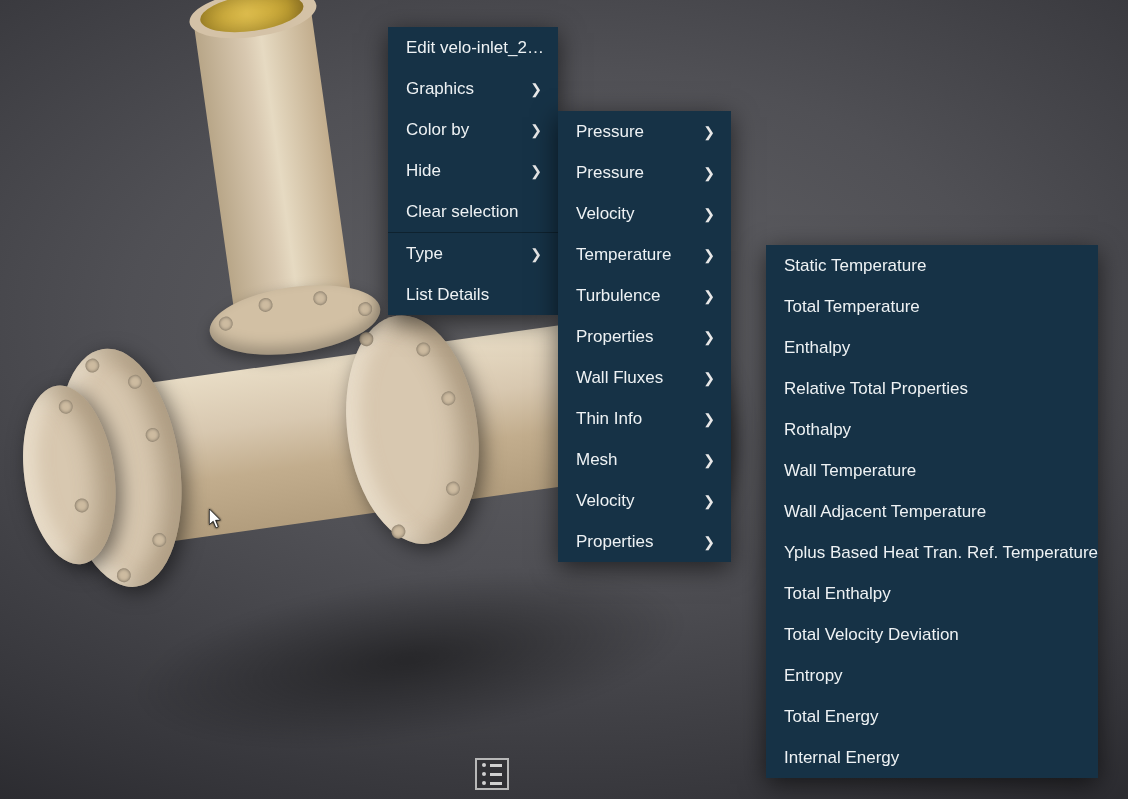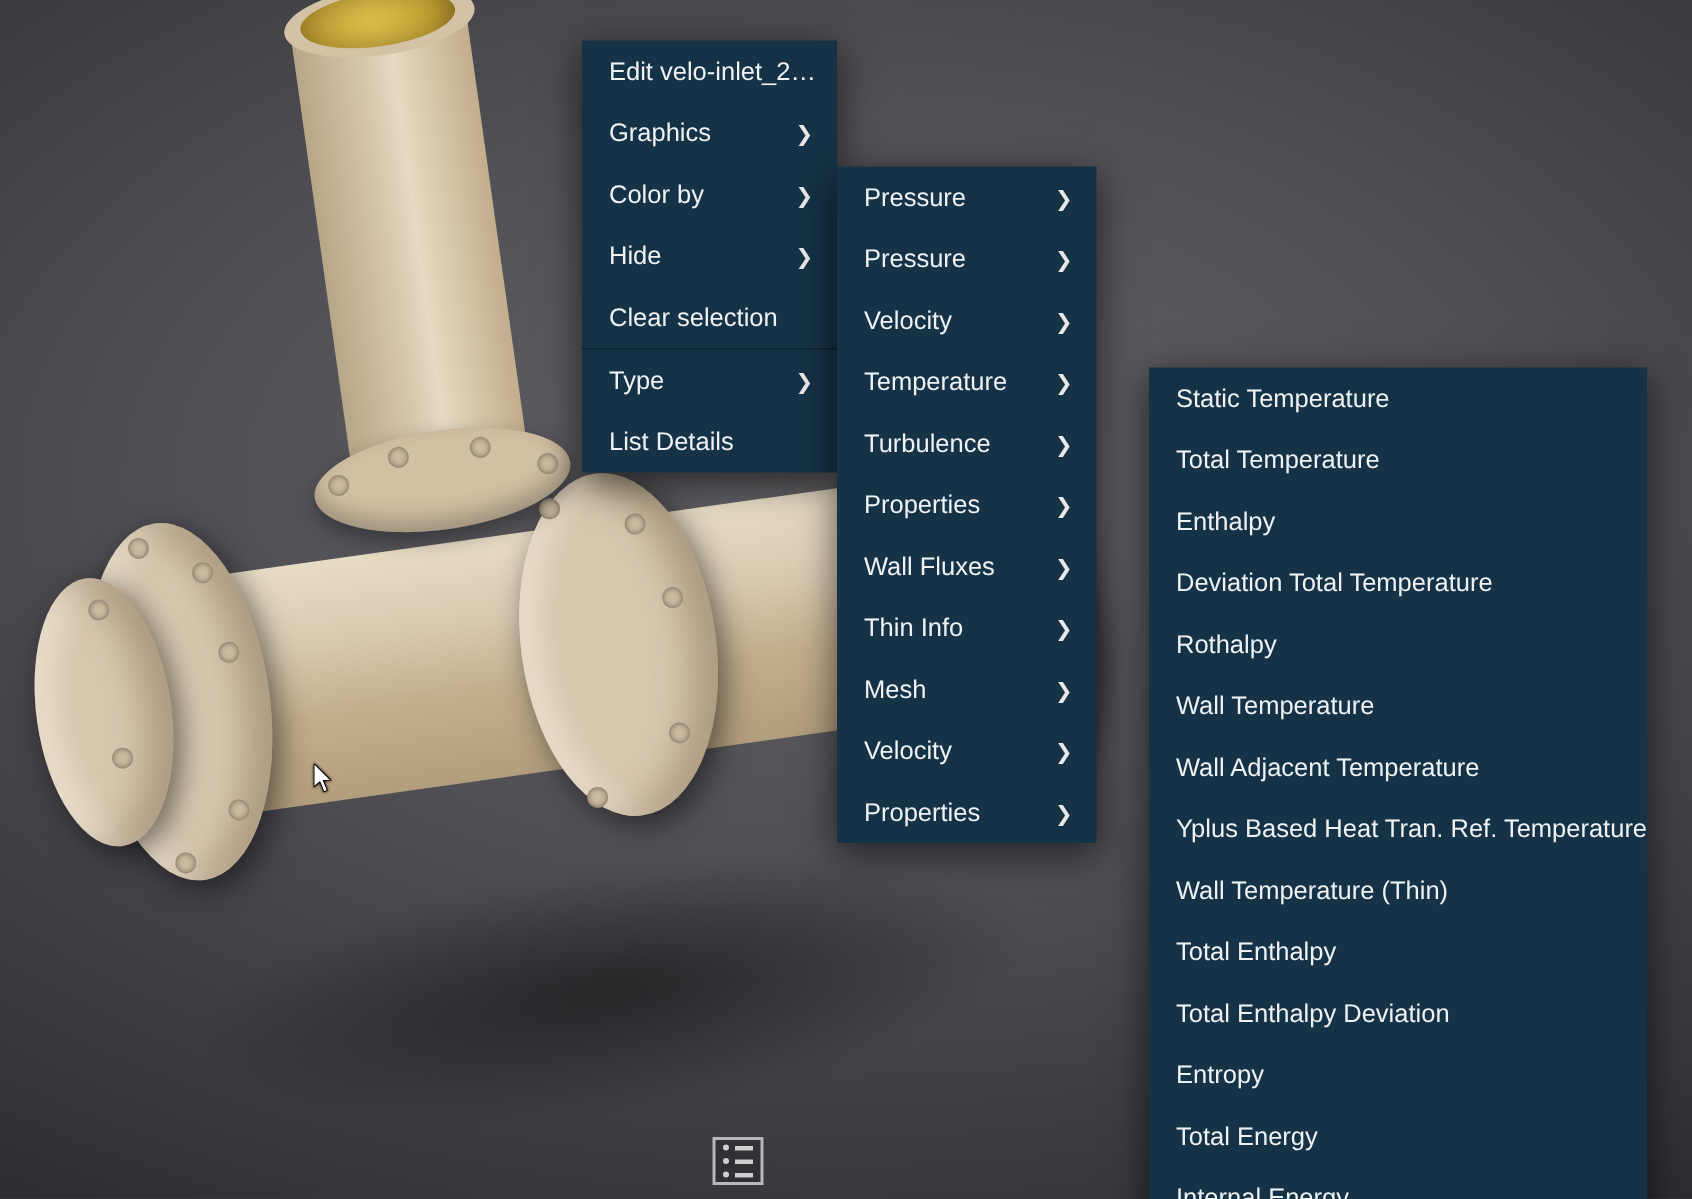--- a/index.html
+++ b/index.html
@@ -210,42 +210,39 @@
     <div class="menu-item">
       <span>Static Temperature</span>
     </div>
     <div class="menu-item">
       <span>Total Temperature</span>
     </div>
     <div class="menu-item">
       <span>Enthalpy</span>
     </div>
     <div class="menu-item">
-      <span>Deviation Total Temperature</span>
+      <span>Relative Total Properties</span>
     </div>
     <div class="menu-item">
       <span>Rothalpy</span>
     </div>
     <div class="menu-item">
       <span>Wall Temperature</span>
     </div>
     <div class="menu-item">
       <span>Wall Adjacent Temperature</span>
     </div>
     <div class="menu-item">
       <span>Yplus Based Heat Tran. Ref. Temperature</span>
     </div>
     <div class="menu-item">
-      <span>Wall Temperature (Thin)</span>
-    </div>
-    <div class="menu-item">
       <span>Total Enthalpy</span>
     </div>
     <div class="menu-item">
-      <span>Total Enthalpy Deviation</span>
+      <span>Total Velocity Deviation</span>
     </div>
     <div class="menu-item">
       <span>Entropy</span>
     </div>
     <div class="menu-item">
       <span>Total Energy</span>
     </div>
     <div class="menu-item">
       <span>Internal Energy</span>
     </div>

